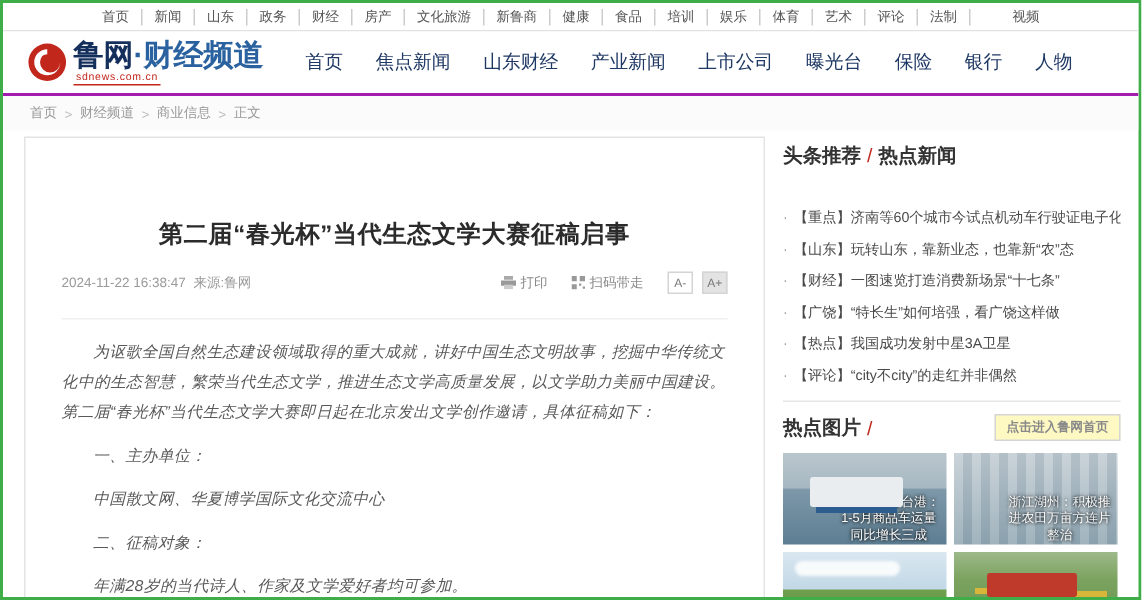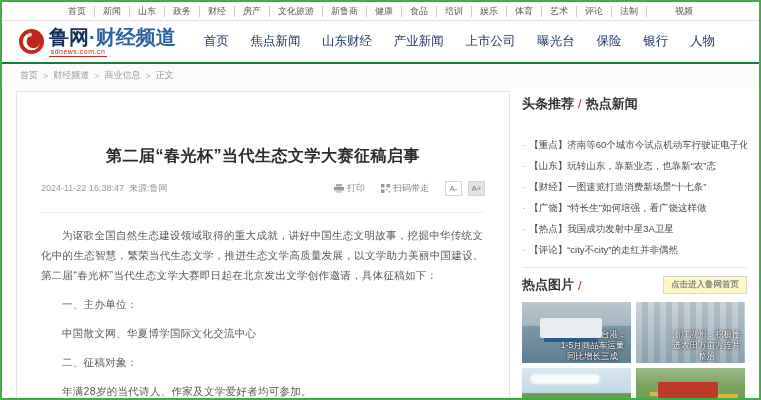--- a/index.html
+++ b/index.html
@@ -6,21 +6,21 @@
   html,body { width:761px; height:400px; overflow:hidden; }
   body { font-family:"Liberation Sans","DejaVu Sans",sans-serif; background:#ffffff; }
   .frame { position:relative; width:761px; height:400px; border:2px solid #3fae49; background:#fff; overflow:hidden; }
 
   
   .mini-nav { height:19px; display:flex; align-items:center; justify-content:center; border-bottom:1px solid #e2e2e2; background:#fff; }
   .mini-nav span { font-size:9px; color:#555; padding:0 8px; border-right:1px solid #ccc; line-height:11px; cursor:pointer; white-space:nowrap; }
   .mini-nav span:last-child { border-right:none;margin-left:20px; }
 
   
-  .header { height:43px; display:flex; align-items:center; padding:0 16px; border-bottom:2px solid #15803d; background:#fff; }
+  .header { height:43px; display:flex; align-items:center; padding:0 16px; border-bottom:2px solid #a21caf; background:#fff; }
   .logo { display:flex; align-items:flex-start; }
   .logo-mark { width:27px; height:27px; margin-top:2px; }
   .logo-text-col { margin-left:4px; display:flex; flex-direction:column; }
   .logo-line1 { font-size:20px; font-weight:bold; line-height:22px; white-space:nowrap; }
   .logo-main { color:#152f5d; }
   .logo-sub { color:#2a619f; }
   .logo-domain { font-size:7px; color:#c2271c; letter-spacing:.5px; border-bottom:1px solid #c2271c; width:58px; text-align:center; line-height:8px; }
   .main-nav { margin-left:28px; flex:1; display:flex; justify-content:space-between; padding-right:28px; }
   .main-nav span { font-size:12.5px; color:#1f3864; cursor:pointer; white-space:nowrap; }
 
@@ -33,21 +33,21 @@
   .content { display:flex; padding:4px 12px 0 14px; gap:12px; align-items:flex-start; }
   .article-card { width:496px; background:#fff; border:1px solid #e4e4e4; padding:14px 24px 20px 24px; min-height:300px; }
   .article-title { text-align:center; font-size:16px; font-weight:bold; color:#2b2b2b; letter-spacing:.5px;margin-top:40px; }
   .meta-row { margin-top:14px; display:flex; align-items:center; font-size:9px; color:#9a9a9a; padding-bottom:16px; border-bottom:1px solid #f0f0f0; }
   .meta-left { white-space:nowrap; }
   .meta-right { margin-left:auto; display:flex; align-items:center; gap:6px; }
   .meta-tool { display:flex; align-items:center; gap:3px; color:#8a8a8a; cursor:pointer; margin-right:10px; }
   .font-btn { width:17px; height:15px; border:1px solid #d4d4d4; background:#fff; font-size:8px; color:#777; display:flex; align-items:center; justify-content:center; cursor:pointer; }
   .font-btn.plus { background:#e3e3e3; }
   .article-body { margin-top:12px; }
-  .article-body p { font-size:10.5px; color:#595959; line-height:20px; text-indent:2em; margin-bottom:9px; letter-spacing:.3px; }
+  .article-body p { font-size:10.5px; color:#595959; line-height:20px; text-indent:2em; margin-bottom:9px; letter-spacing:.3px;font-style:italic; }
 
   
   .sidebar { width:225px; padding-top:4px; }
   .side-header { font-size:13px; font-weight:bold; color:#333; }
   .side-header .slash { color:#c2271c; font-weight:normal; margin:0 4px; }
   .news-list { list-style:none; margin-top:26px; }
   .news-list li { font-size:9.5px; color:#4a4a4a; margin-bottom:8px; white-space:nowrap; overflow:hidden; cursor:pointer; }
   .news-list li::before { content:"·"; color:#999; margin-right:4px; }
   .side-divider { border:none; border-top:1px solid #e6e6e6; margin:10px 0 8px 0; }
   .photos-header { display:flex; align-items:center; }

